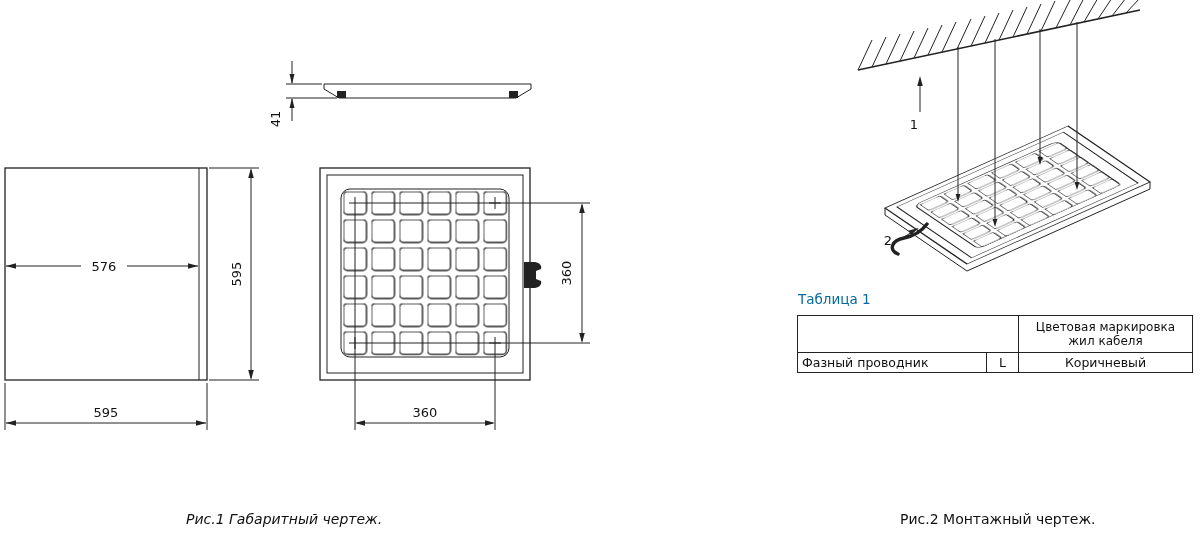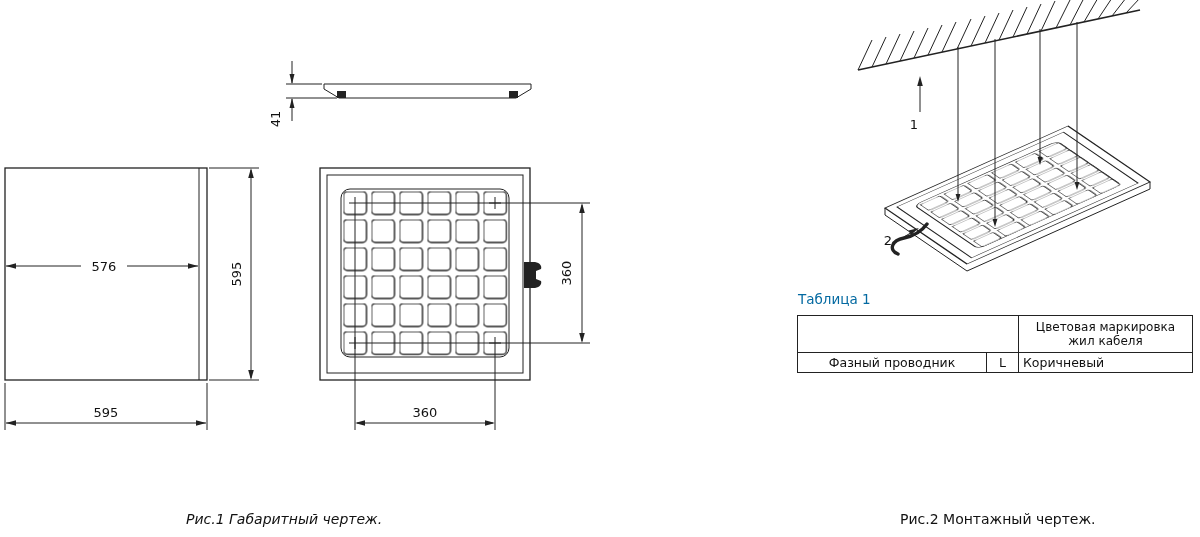--- a/index.html
+++ b/index.html
@@ -11,23 +11,23 @@
   #fig2-caption{left:900px;top:511px;}
   .tbl-wrap{position:absolute;left:797px;top:291px;width:396px;}
   .tbl-title{font-size:13.5px;margin:0 0 8px 1px;color:#0369a1;}
   table.marking{border-collapse:collapse;width:100%;table-layout:fixed;
                 border:1px solid #222;font-size:12.5px;color:#111;}
   table.marking td{padding:0 4px;overflow:hidden;}
   table.marking td + td{border-left:1px solid #222;}
   table.marking tr.hdr td{height:36px;border-bottom:1px solid #222;text-align:center;
                           font-size:12px;line-height:1.2;}
   table.marking tr.row td{height:19px;}
-  td.nm{text-align:center;padding-right:8px;}
+  td.nm{text-align:left;padding-right:8px;}
   td.cd{text-align:center;}
-  td.cl{text-align:left;}
+  td.cl{text-align:center;}
   col.c-name{width:189px;} col.c-code{width:32px;} col.c-color{width:auto;}
 </style>
 </head>
 <body>
 
 <div id="stage">
 
 <svg width="1200" height="537" viewBox="0 0 1200 537">
   <defs>
     <pattern id="cells28" patternUnits="userSpaceOnUse" width="28" height="28" patternTransform="translate(343.5,191.5)">

